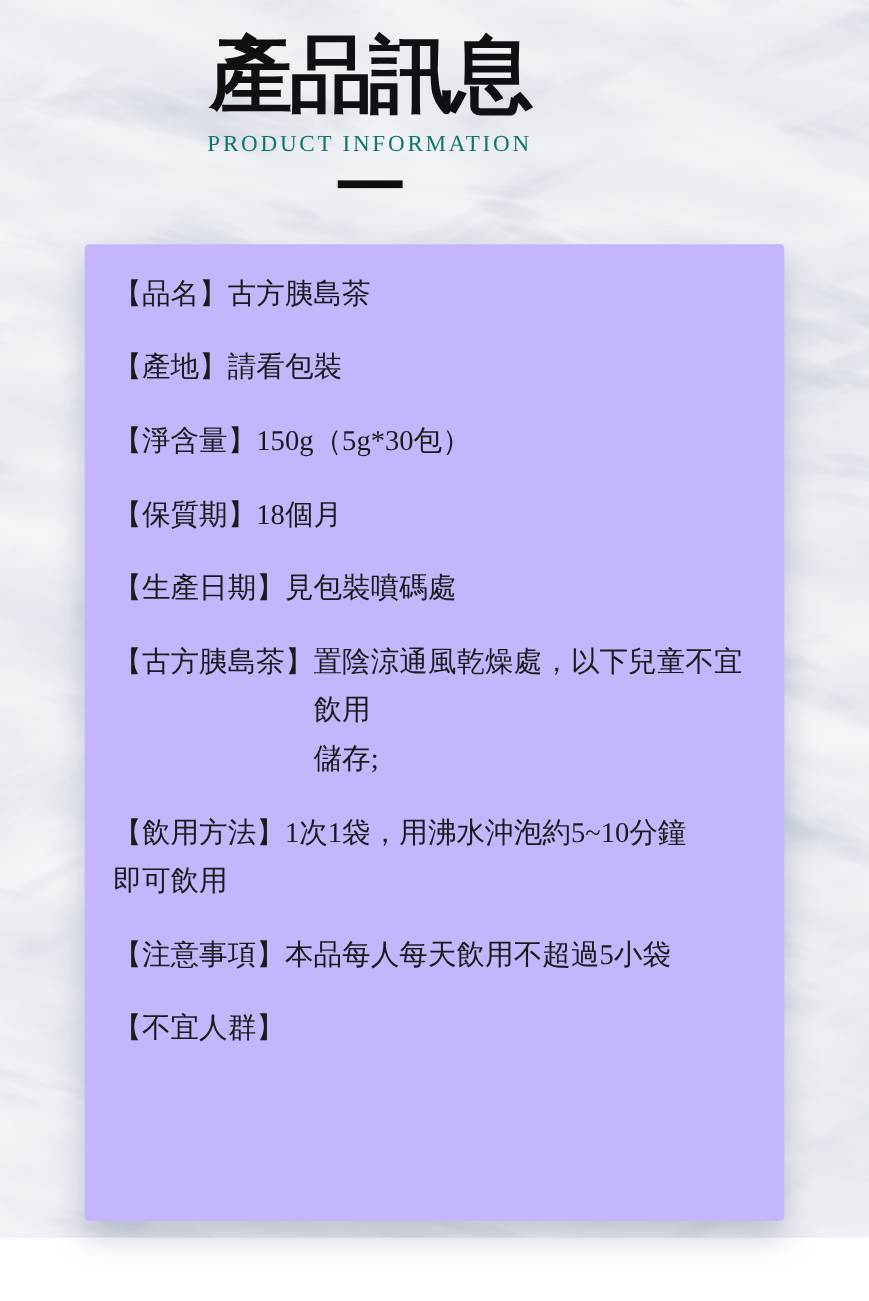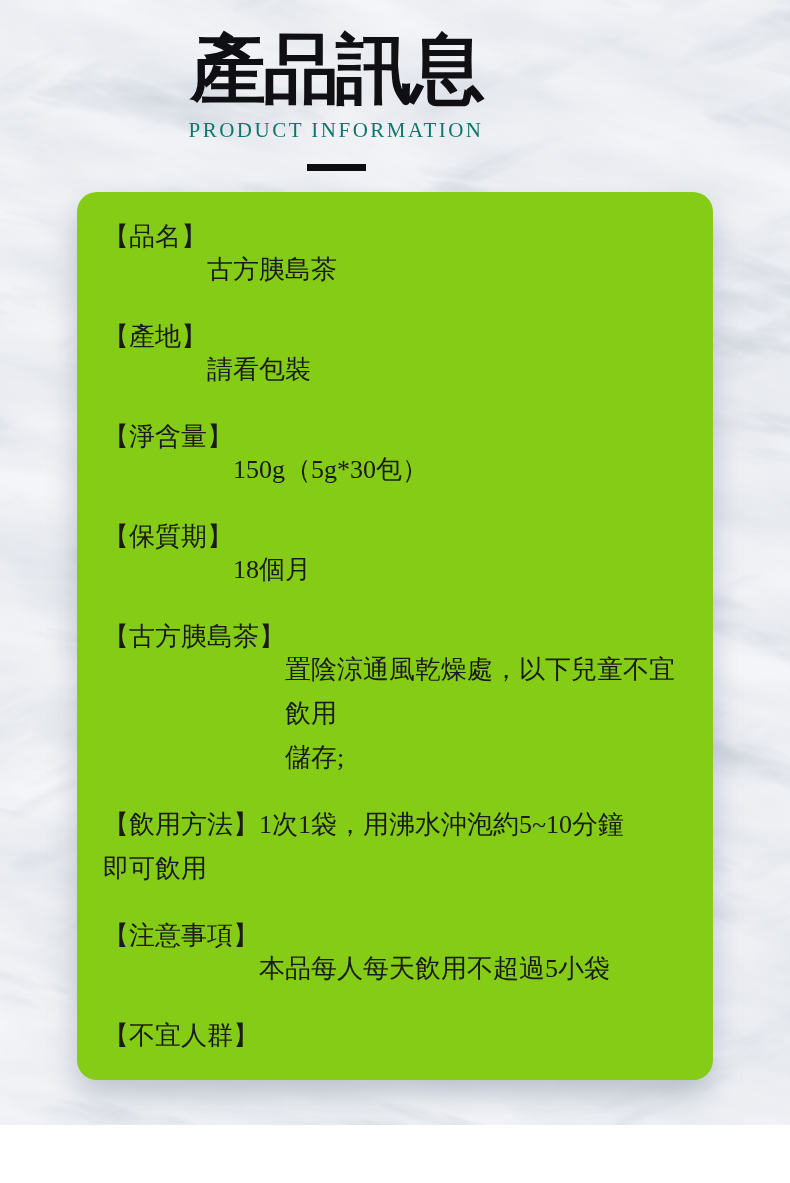--- a/index.html
+++ b/index.html
@@ -50,38 +50,38 @@
   .title-divider {
     width: 59px;
     height: 7px;
     background: #0e0e10;
     margin: 23px auto 0 auto;
   }
 
   
   .card {
     position: absolute;
-    left: 77px; top: 192px;
+    left: 77px; top: 222px;
     width: 636px; height: 888px;
-    background: #84cc16;
-    border-radius: 20px;
+    background: #c4b5fd;
+    border-radius: 4px;
     box-shadow: 0 14px 28px rgba(118, 130, 150, 0.40);
     padding: 23px 26px 0 26px;
     color: #1a1a1a;
   }
   .row {
     display: flex;
     align-items: flex-start;
     font-size: 26px;
     line-height: 44px;
     margin-bottom: 23px;
     color: #1a1a1a;
   }
   .row .label { white-space: nowrap; }
-  .row .value { flex: 1; white-space: pre-line; margin-top: 33px; }
+  .row .value { flex: 1; white-space: pre-line; }
   
   .row--flow { display: block; }
   .row--flow .label { display: inline; text-align: center; }
   .row--flow .value { display: inline; white-space: pre-line; }
 </style>
 </head>
 <body>
 
 <div class="page">
 
@@ -130,20 +130,24 @@
     <div class="row">
       <span class="label">【淨含量】</span>
       <span class="value">150g（5g*30包）</span>
     </div>
 
     <div class="row">
       <span class="label">【保質期】</span>
       <span class="value">18個月</span>
     </div>
 
+    <div class="row">
+      <span class="label">【生產日期】</span>
+      <span class="value">見包裝噴碼處</span>
+    </div>
 
     <div class="row">
       <span class="label">【古方胰島茶】</span>
       <span class="value">置陰涼通風乾燥處，以下兒童不宜飲用
 儲存;</span>
     </div>
 
     <div class="row row--flow">
       <span class="label">【飲用方法】</span><span class="value">1次1袋，用沸水沖泡約5~10分鐘
 即可飲用</span>

